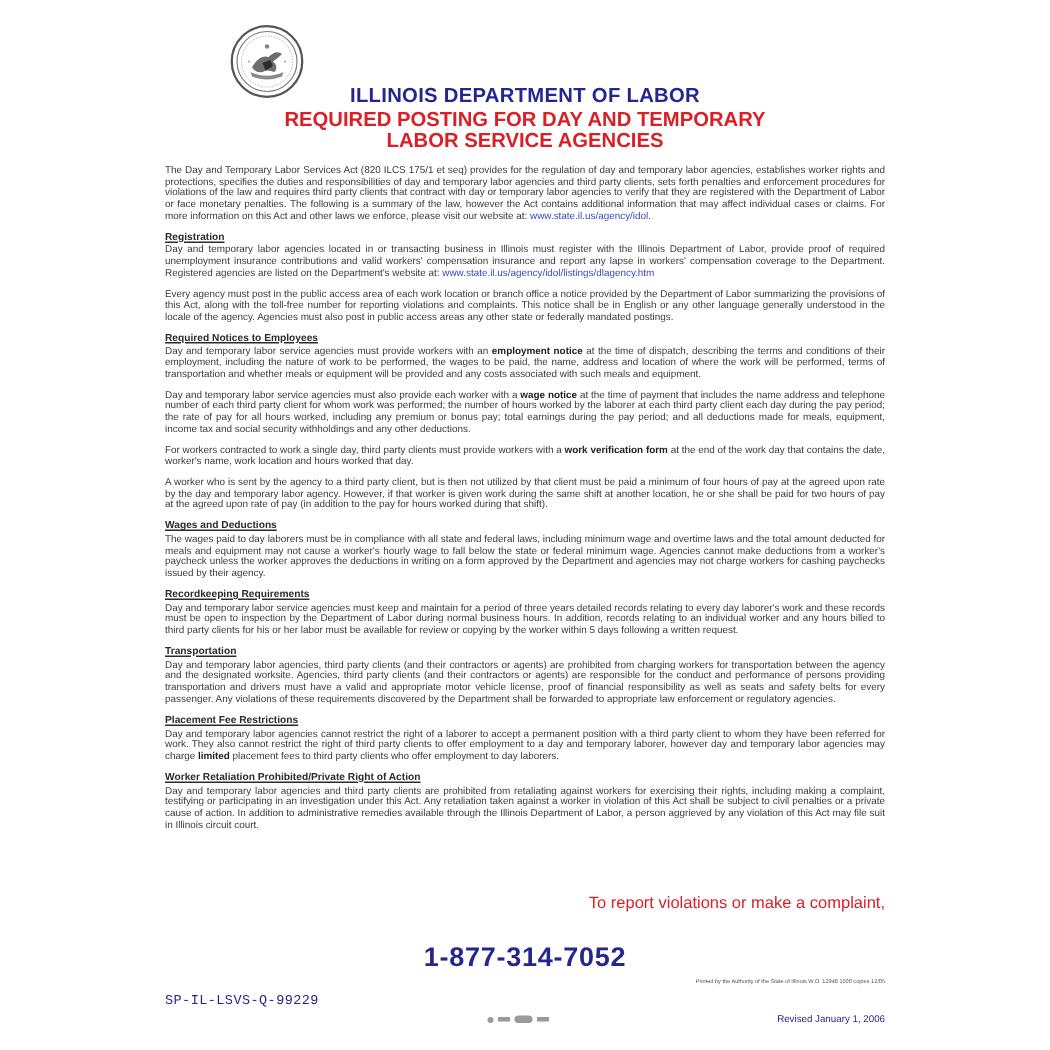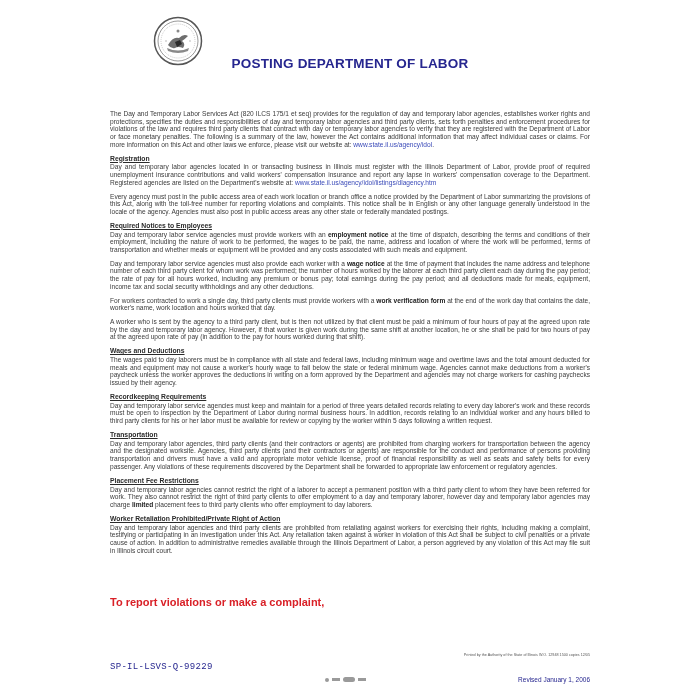--- a/index.html
+++ b/index.html
@@ -29,22 +29,22 @@
   }
   .doc-body p { margin-bottom:6px; }
   .sec-heading {
     font-size:6.8px; font-weight:bold; color:#2b2b2b;
     text-decoration:underline; text-align:left; margin-top:2px; margin-bottom:1px;
   }
   .link { color:#3a4ab8; }
   b { color:#222; }
   
   .hotline {
-    position:absolute; left:0; top:596px; width:100%; text-align:left;
-    color:#d92027; font-weight:bold; font-size:11px; line-height:1.25;
+    position:absolute; left:0; top:596px; width:100%; text-align:right;
+    color:#d92027; font-weight:normal; font-size:11px; line-height:1.25;
   }
   .phone {
     position:absolute; left:0; top:628px; width:100%; text-align:center;
     color:#26268f; font-weight:bold; font-size:18px; letter-spacing:0.5px;
   }
   .print-note {
     position:absolute; right:0; top:653px; width:300px; text-align:right;
     color:#555; font-size:6px; transform:scale(0.62); transform-origin:right top;
   }
   .form-code {
@@ -77,22 +77,24 @@
 
       <path d="M30 58 Q40 40 52 44 Q62 34 70 40 Q64 46 58 50 Q66 56 60 64 Q50 60 44 64 Q36 66 30 58 Z" fill="#6e6e6e"></path>
       <path d="M44 52 l10 -4 l4 8 l-10 6 Z" fill="#2b2b2b"></path>
       <path d="M28 64 Q50 74 72 64 L70 70 Q50 78 30 70 Z" fill="#8a8a8a"></path>
       <circle cx="50" cy="30" r="3" fill="#888888"></circle>
       <circle cx="26" cy="50" r="1.5" fill="#aaaaaa"></circle>
       <circle cx="74" cy="50" r="1.5" fill="#aaaaaa"></circle>
     </svg>
 
     <div class="header-titles">
-      <div class="agency-title">POSTING DEPARTMENT OF LABOR</div>
+      <div class="agency-title">ILLINOIS DEPARTMENT OF LABOR</div>
       <div class="posting-title">
+        <div>REQUIRED POSTING FOR DAY AND TEMPORARY</div>
+        <div>LABOR SERVICE AGENCIES</div>
       </div>
     </div>
 
     <div class="doc-body">
       <p id="intro-paragraph">The Day and Temporary Labor Services Act (820 ILCS 175/1 et seq) provides for the regulation of day and temporary labor agencies, establishes worker rights and protections, specifies the duties and responsibilities of day and temporary labor agencies and third party clients, sets forth penalties and enforcement procedures for violations of the law and requires third party clients that contract with day or temporary labor agencies to verify that they are registered with the Department of Labor or face monetary penalties.  The following is a summary of the law, however the Act contains additional information that may affect individual cases or claims.  For more information on this Act and other laws we enforce, please visit our website at:  <span class="link">www.state.il.us/agency/idol</span>.</p>
       <div id="sections-container">
           <div class="section">
             <div class="sec-heading">Registration</div>
             <p>Day and temporary labor agencies located in or transacting business in Illinois must register with the Illinois Department of Labor, provide proof of required unemployment insurance contributions and valid workers' compensation insurance and report any lapse in workers' compensation coverage to the Department.  Registered agencies are listed on the Department's website at: <span class="link">www.state.il.us/agency/idol/listings/dlagency.htm</span></p>
             <p>Every agency must post in the public access area of each work location or branch office a notice provided by the Department of Labor summarizing the provisions of this Act, along with the toll-free number for reporting violations and complaints.  This notice shall be in English or any other language generally understood in the locale of the agency.  Agencies must also post in public access areas any other state or federally mandated postings.</p>
@@ -123,20 +125,21 @@
           <div class="section">
             <div class="sec-heading">Worker Retaliation Prohibited/Private Right of Action</div>
             <p>Day and temporary labor agencies and third party clients are prohibited from retaliating against workers for exercising their rights, including making a complaint, testifying or participating in an investigation under this Act.  Any retaliation taken against a worker in violation of this Act shall be subject to civil penalties or a private cause of action.  In addition to administrative remedies available through the Illinois Department of Labor, a person aggrieved by any violation of this Act may file suit in Illinois circuit court.</p>
           </div>
         </div>
     </div>
 
     <div class="hotline">
       <div>To report violations or make a complaint,</div>
     </div>
+    <div class="phone">1-877-314-7052</div>
     <div class="print-note">Printed by the Authority of the State of Illinois   W.O. 12948   1500 copies 12/05</div>
     <div class="form-code">SP-IL-LSVS-Q-99229</div>
     <div class="union-bug" aria-hidden="true">
       <span class="bug-shape bug-dot"></span>
       <span class="bug-shape bug-bar"></span>
       <span class="bug-shape bug-oval"></span>
       <span class="bug-shape bug-bar"></span>
     </div>
     <div class="revised">Revised January 1, 2006</div>
 

